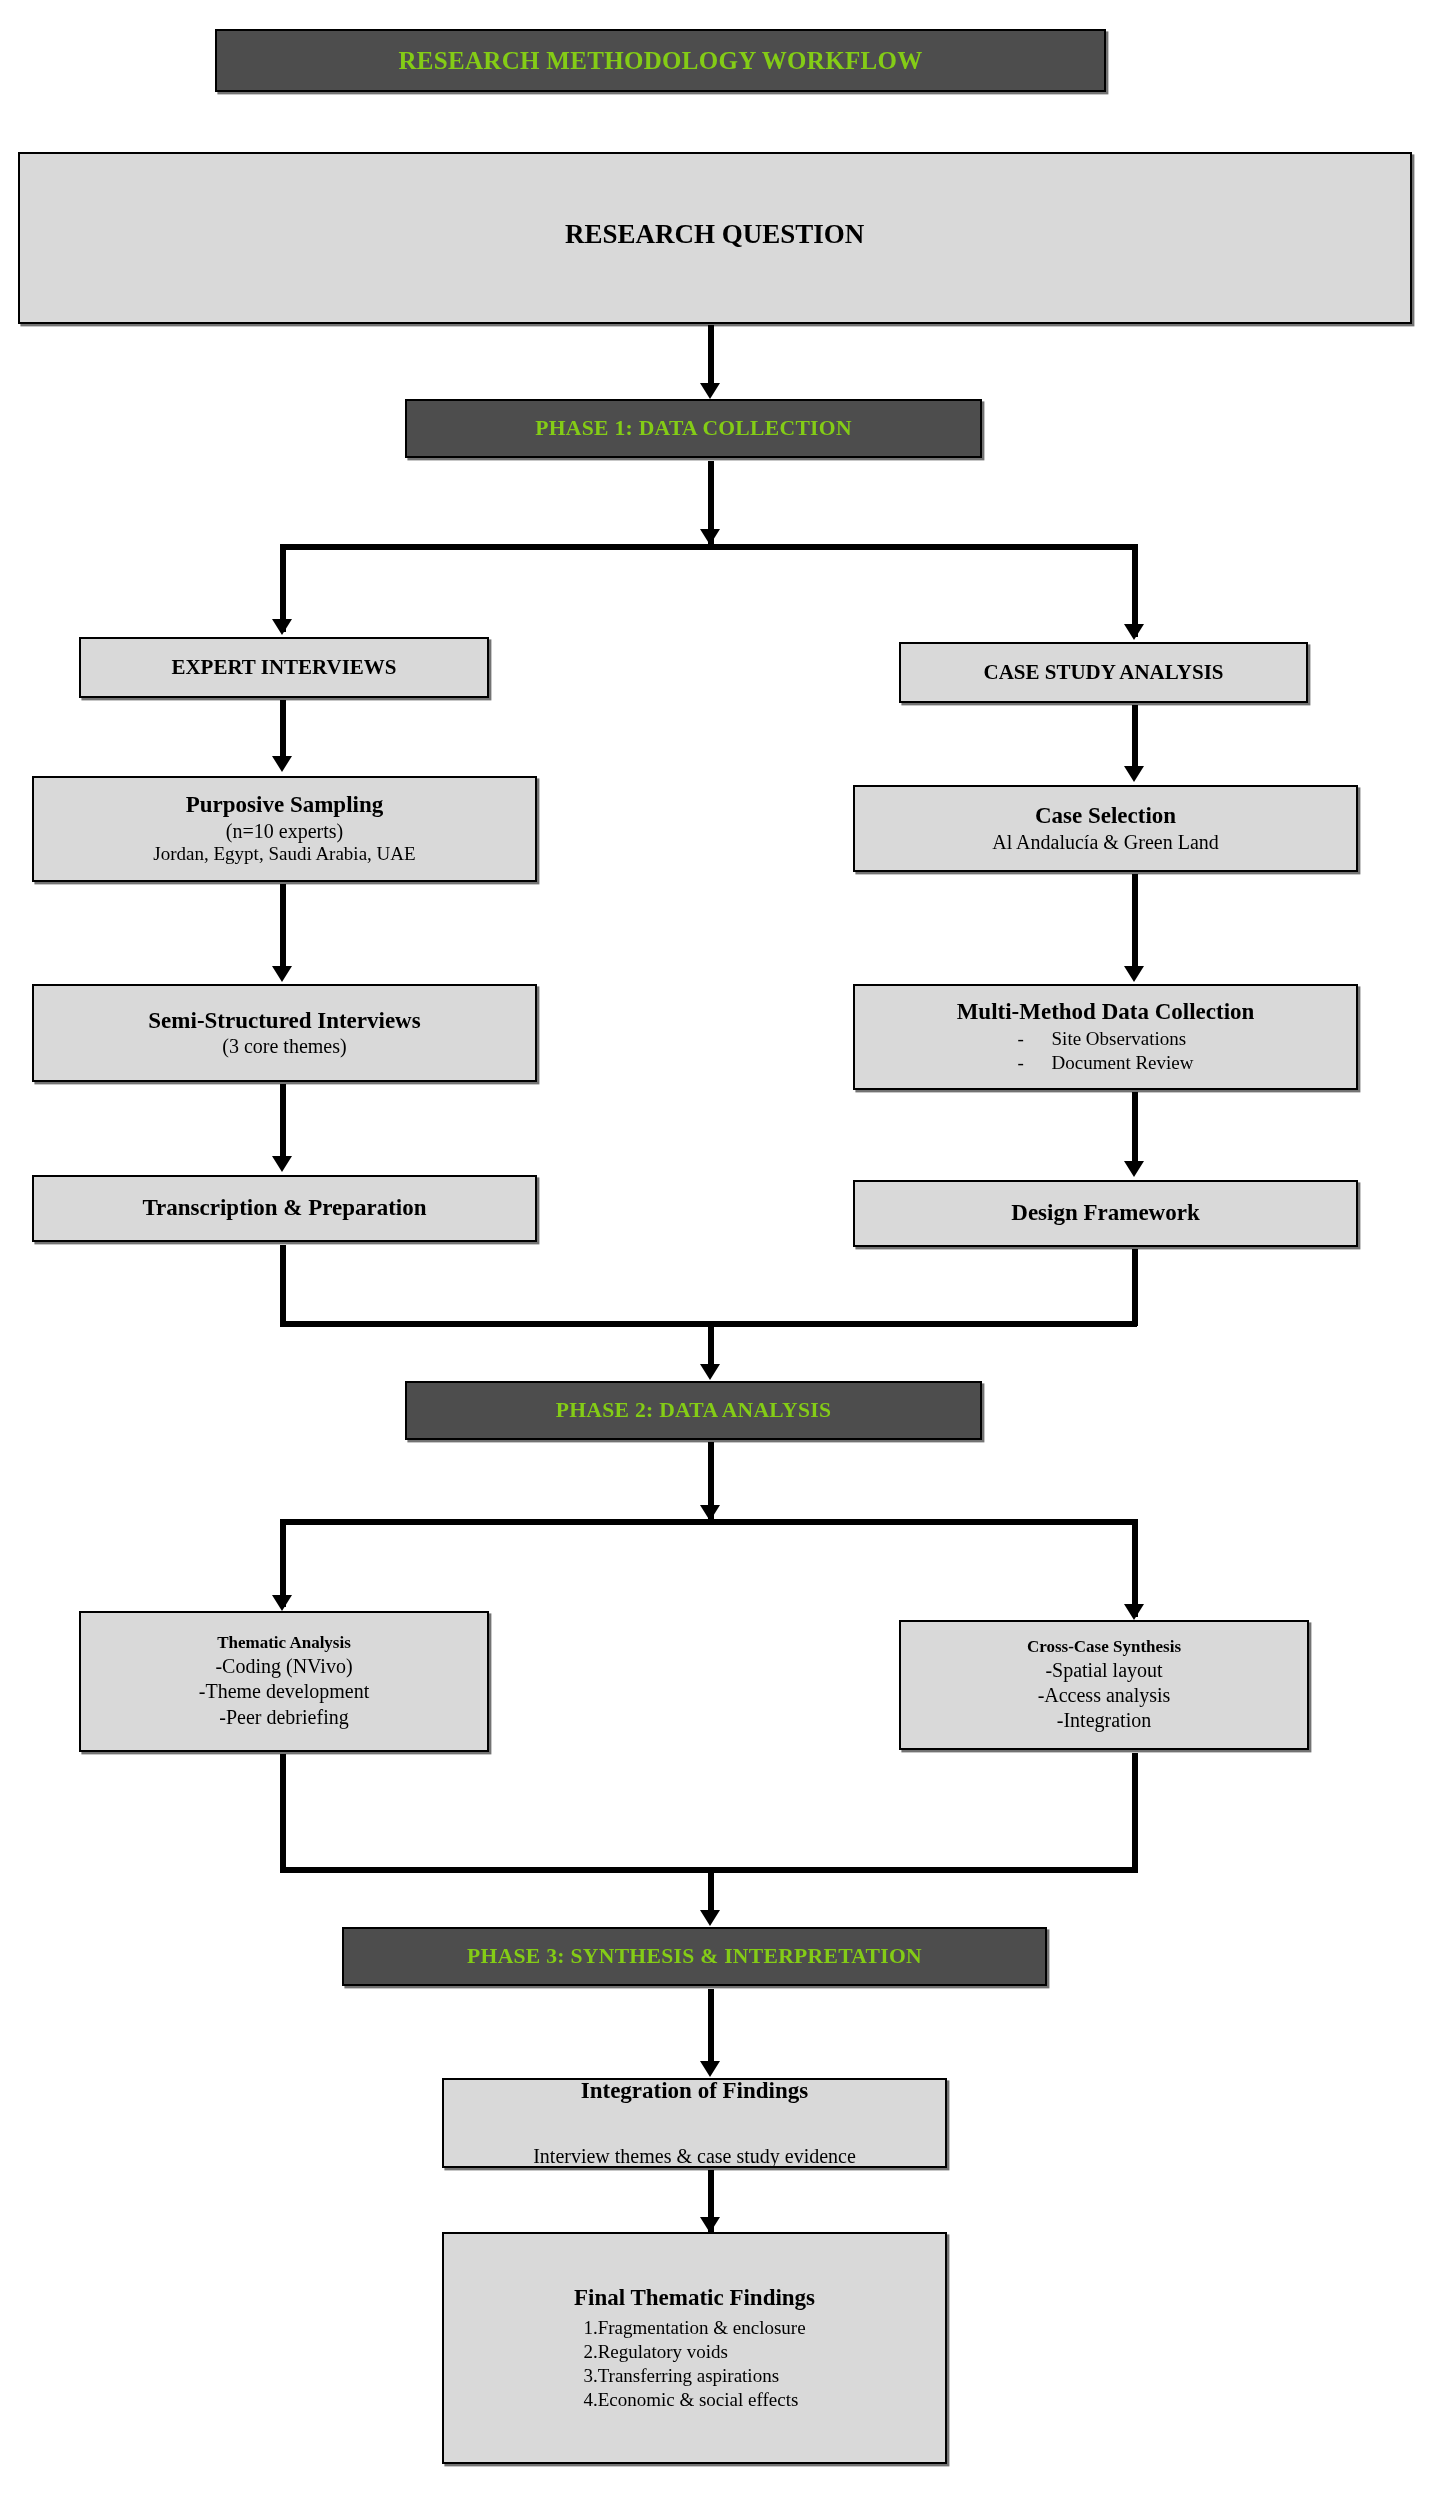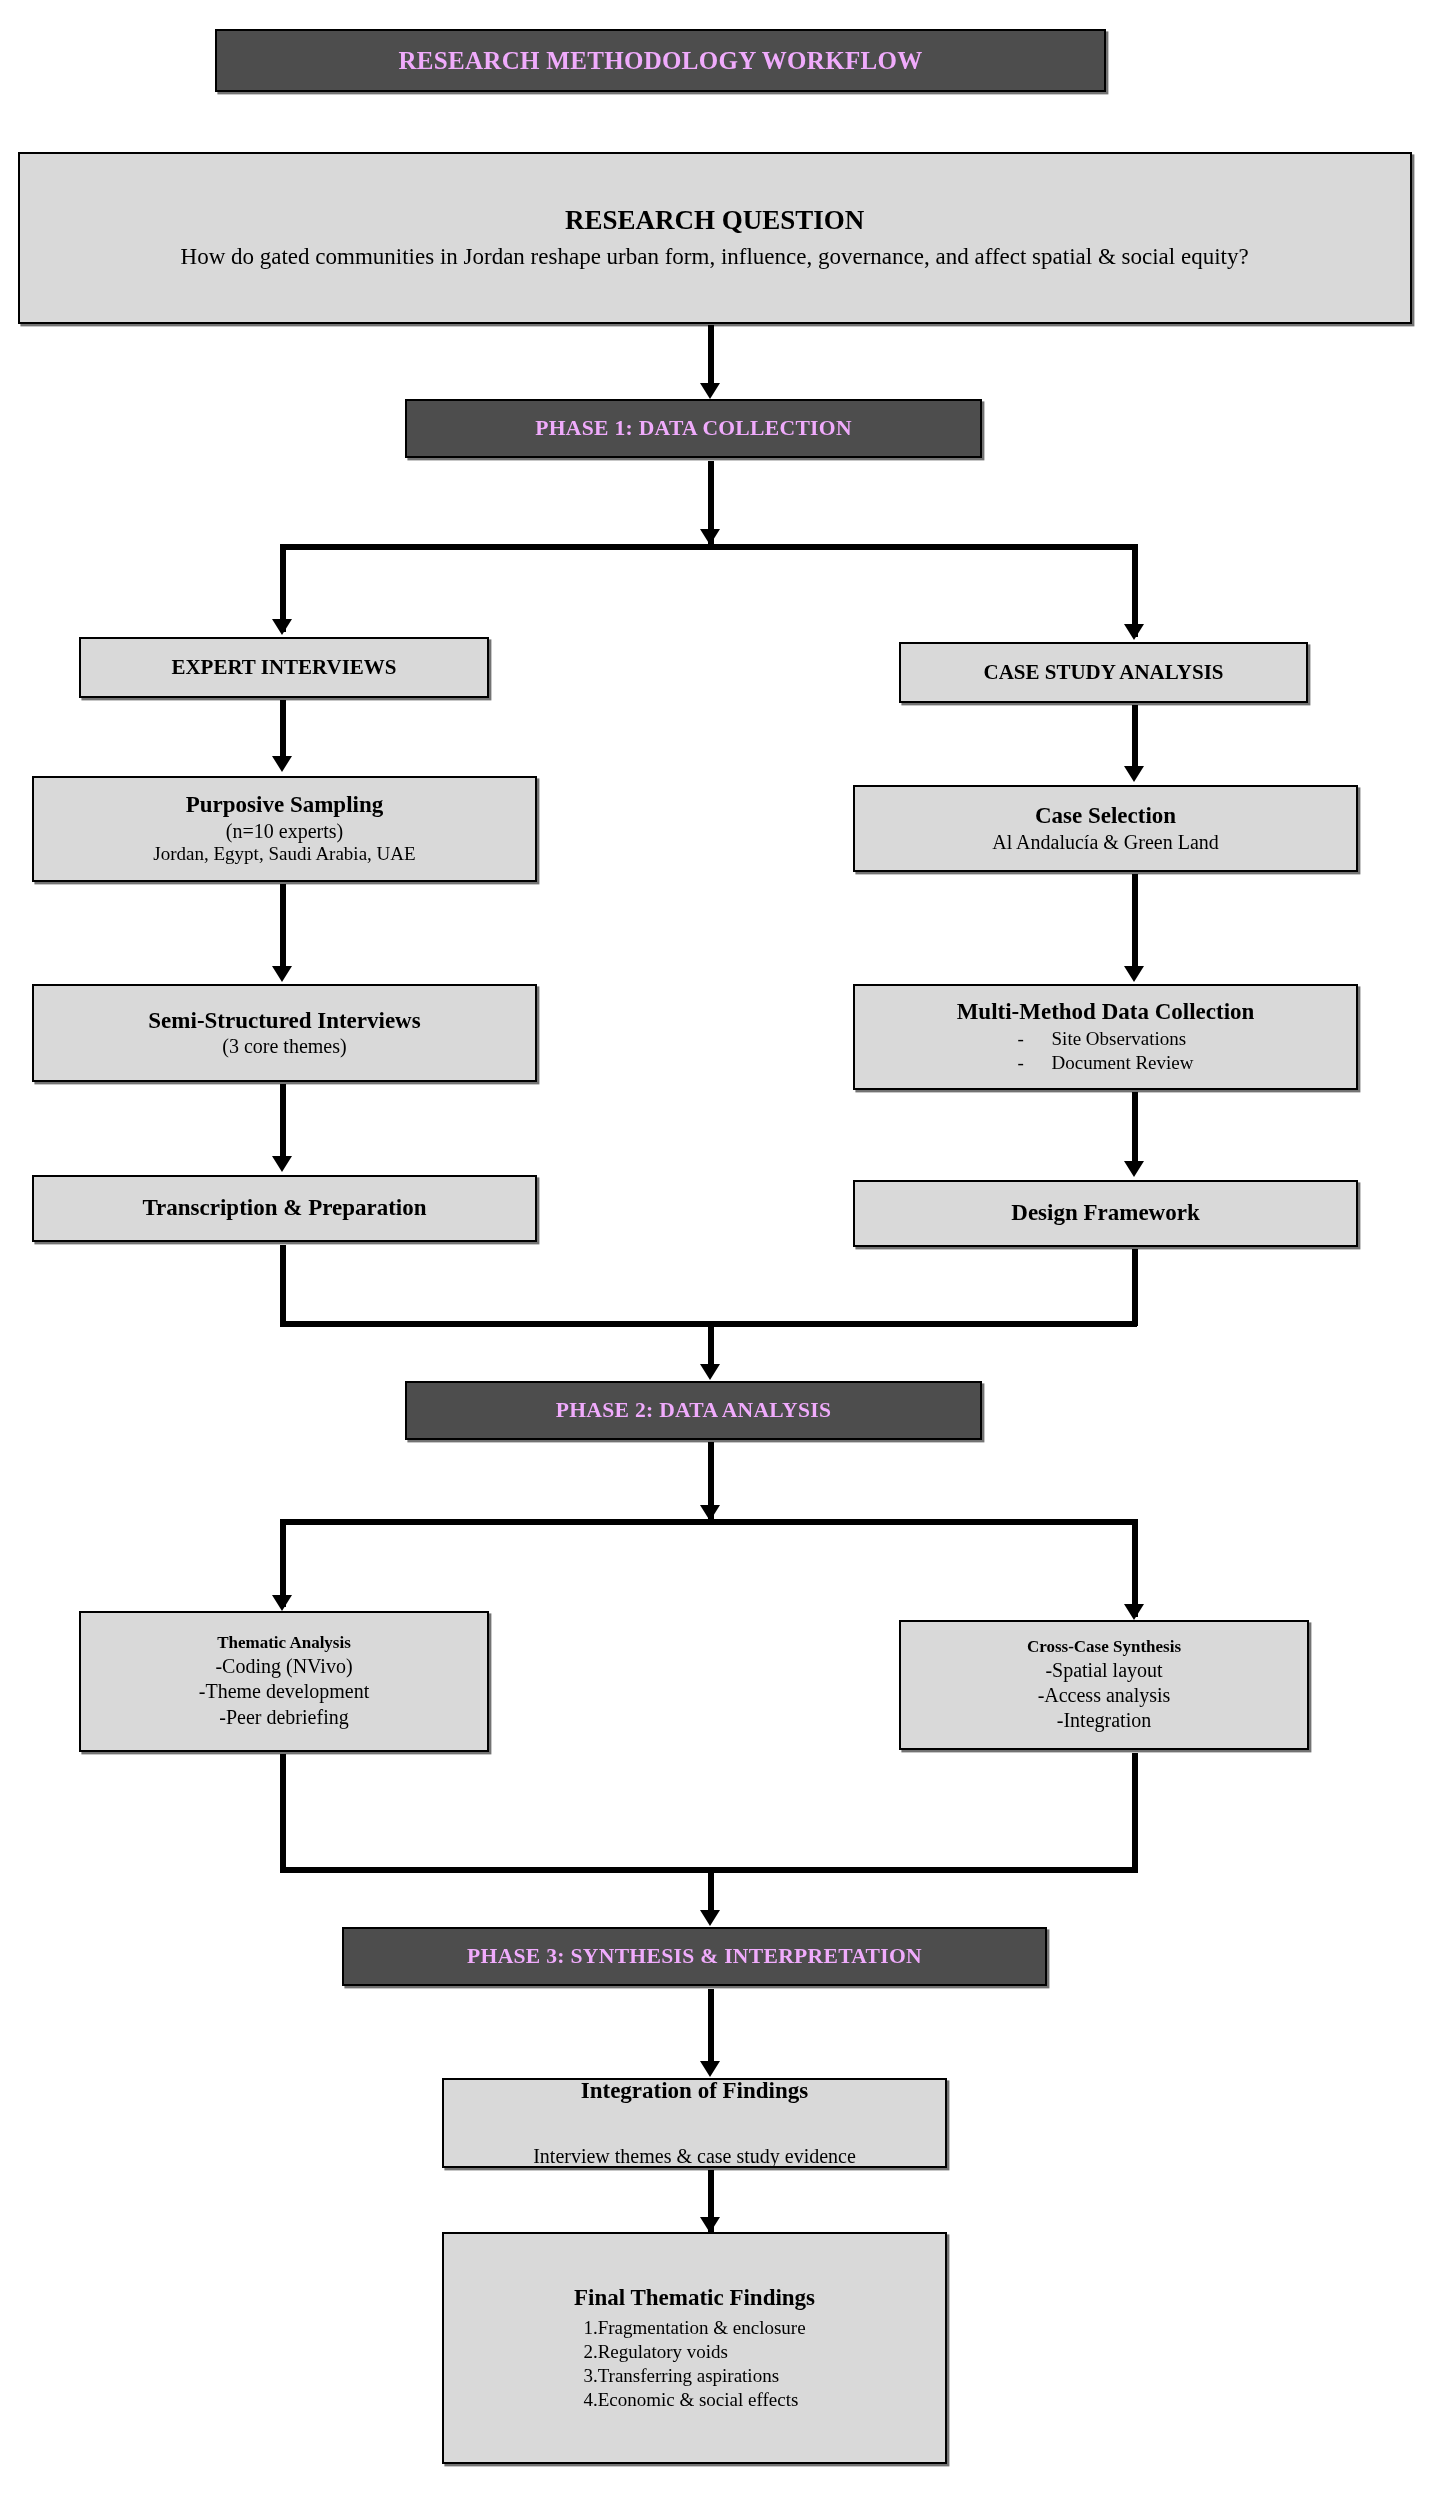--- a/index.html
+++ b/index.html
@@ -37,21 +37,21 @@
   }
   .node .sub {
     line-height: 1.2;
   }
 
   
   .banner {
     position: absolute;
     background: #4d4d4d;
     border: 2.4px solid #000000;
-    color: #f0abfc;
+    color: #84cc16;
     display: flex;
     align-items: center;
     justify-content: center;
     text-align: center;
     font-weight: bold;
     letter-spacing: 0.3px;
     box-shadow: 2.4px 2.4px 0 rgba(0,0,0,0.55);
   }
 
   
@@ -126,21 +126,20 @@
 </style>
 </head>
 <body>
 
 <div class="banner" id="doc-title">
   <span>RESEARCH METHODOLOGY WORKFLOW</span>
 </div>
 
 <div class="node" id="research-question">
   <div class="ttl">RESEARCH QUESTION</div>
-  <div class="sub">How do gated communities in Jordan reshape urban form, influence, governance, and affect spatial &amp; social equity?</div>
 </div>
 
 <div class="vline" style="left:708px; top:325px; height:60px;"></div>
 <div class="arrowhead" style="left:700px; top:383px;"></div>
 
 <div class="banner" id="phase1">
   <span>PHASE 1: DATA COLLECTION</span>
 </div>
 
 <div class="vline" style="left:708px; top:461px; height:84px;"></div>

